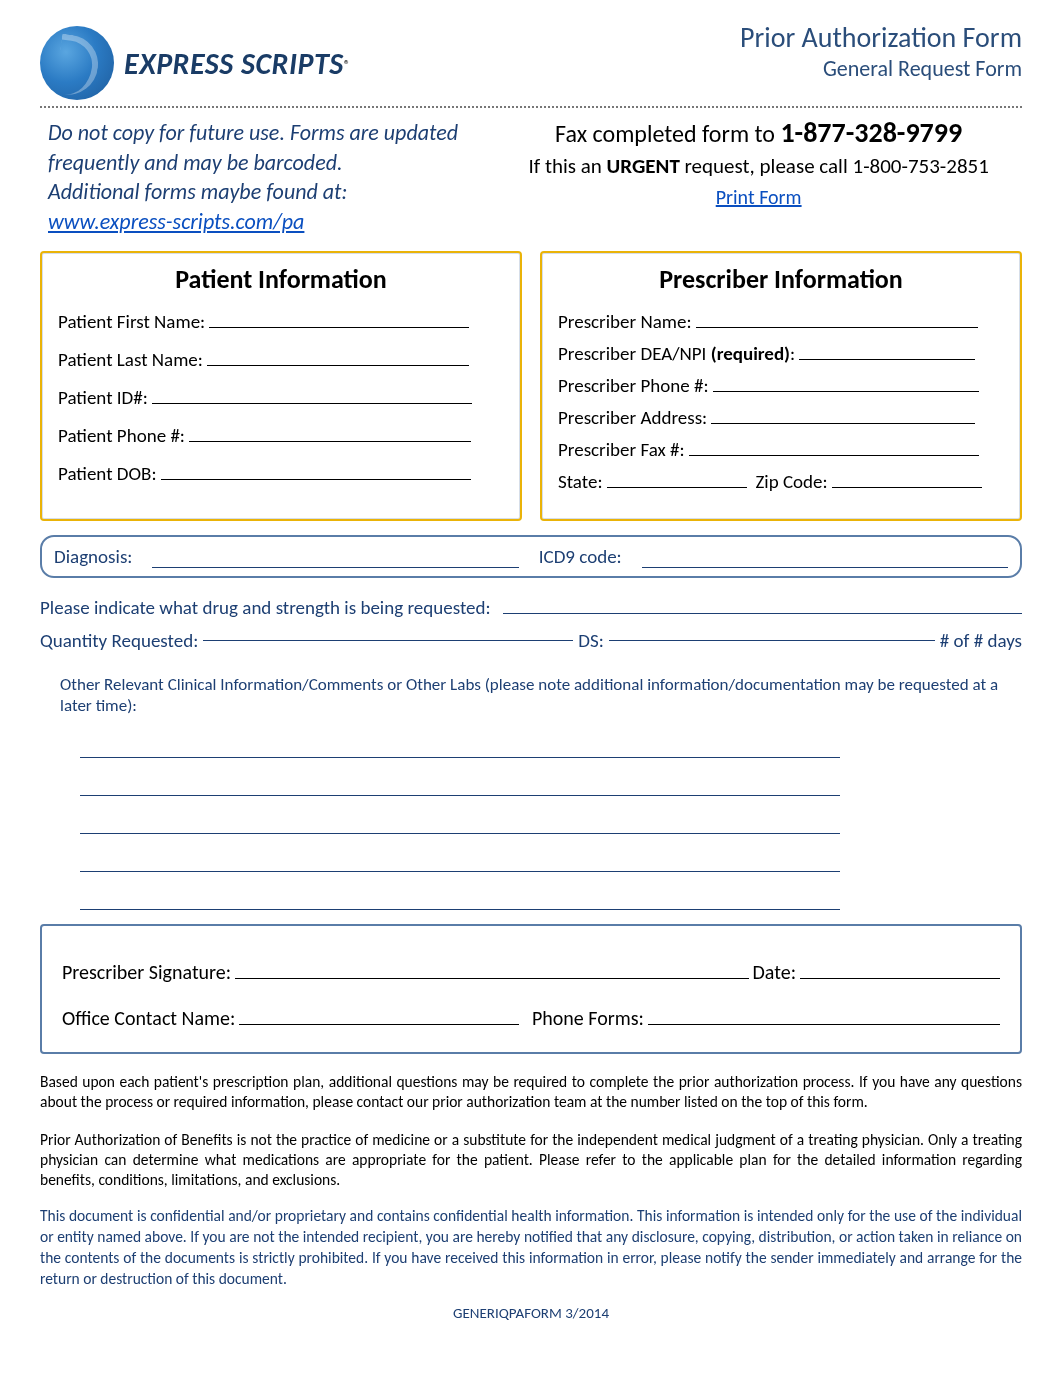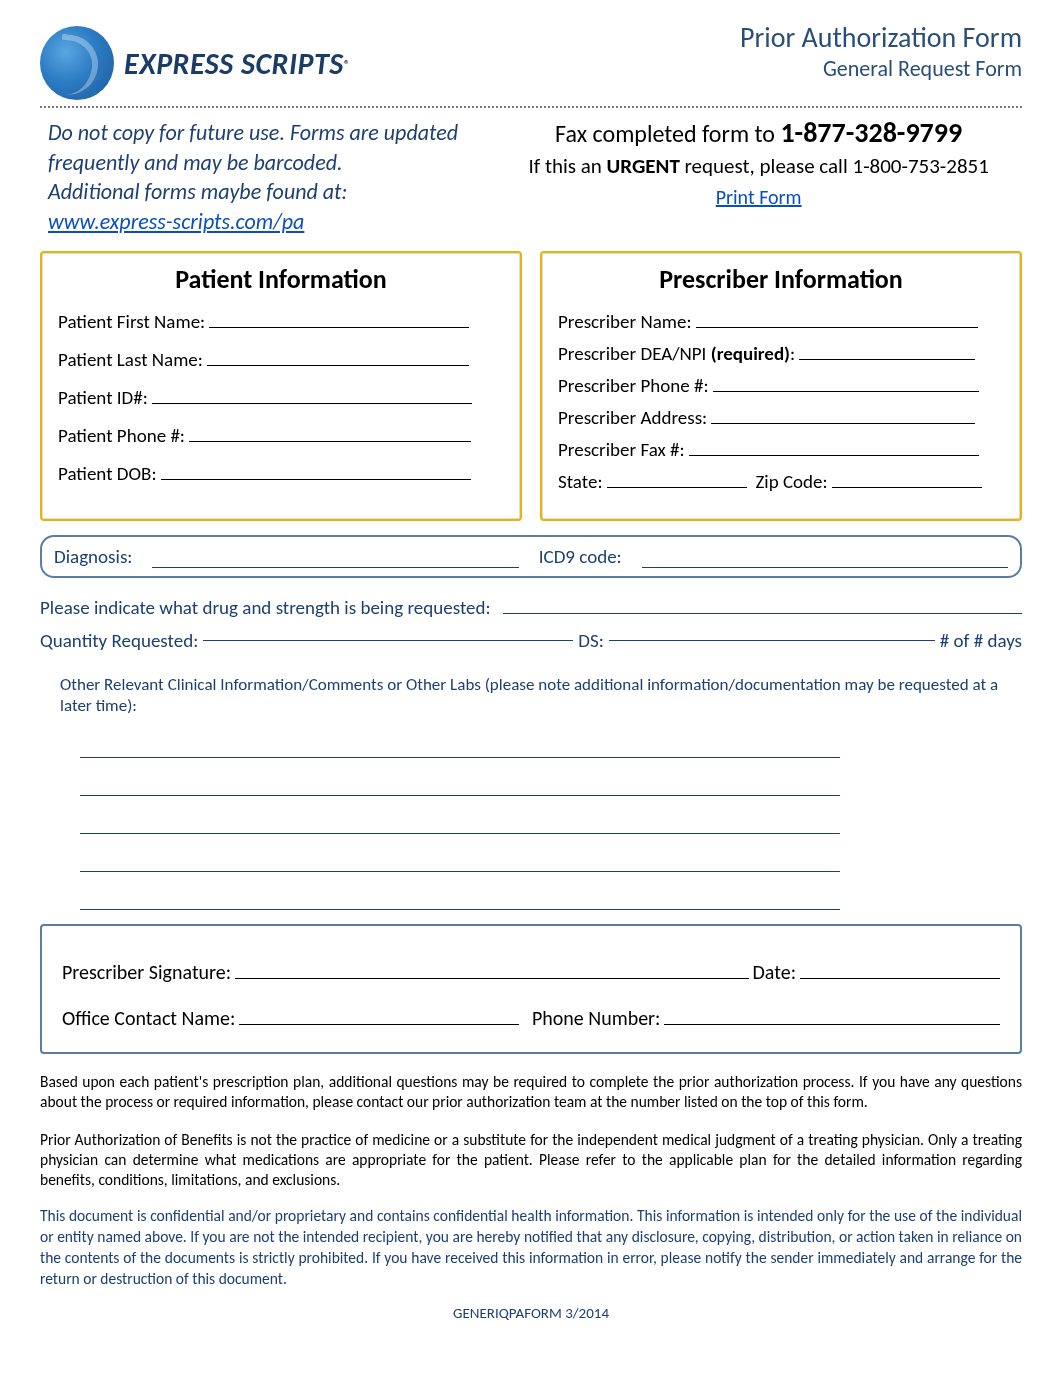--- a/index.html
+++ b/index.html
@@ -195,21 +195,21 @@
 <div class="sig-box">
   <div class="sig-row">
     <span>Prescriber Signature:</span>
     <span class="fill" style="flex:1"></span>
     <span>Date:</span>
     <span class="fill" style="width:200px"></span>
   </div>
   <div class="sig-row">
     <span>Office Contact Name:</span>
     <span class="fill" style="width:280px"></span>
-    &nbsp;<span>Phone Number:</span>
+    &nbsp;<span>Phone Forms:</span>
     <span class="fill" style="flex:1"></span>
   </div>
 </div>
 
 <p class="foot-p">Based upon each patient's prescription plan, additional questions may be required to complete the prior authorization process.  If you have any questions about the process or required information, please contact our prior authorization team at the number listed on the top of this form.</p>
 <p class="foot-p">Prior Authorization of Benefits is not the practice of medicine or a substitute for the independent medical judgment of a treating physician.  Only a treating physician can determine what medications are appropriate for the patient.  Please refer to the applicable plan for the detailed information regarding benefits, conditions, limitations, and exclusions.</p>
 <p class="foot-blue">This document is confidential and/or proprietary and contains confidential health information.  This information is intended only for the use of the individual or entity named above.  If you are not the intended recipient, you are hereby notified that any disclosure, copying, distribution, or action taken in reliance on the contents of the documents is strictly prohibited.  If you have received this information in error, please notify the sender immediately and arrange for the return or destruction of this document.</p>
 <div class="foot-id">GENERIQPAFORM 3/2014</div>
 
 </body></html>

